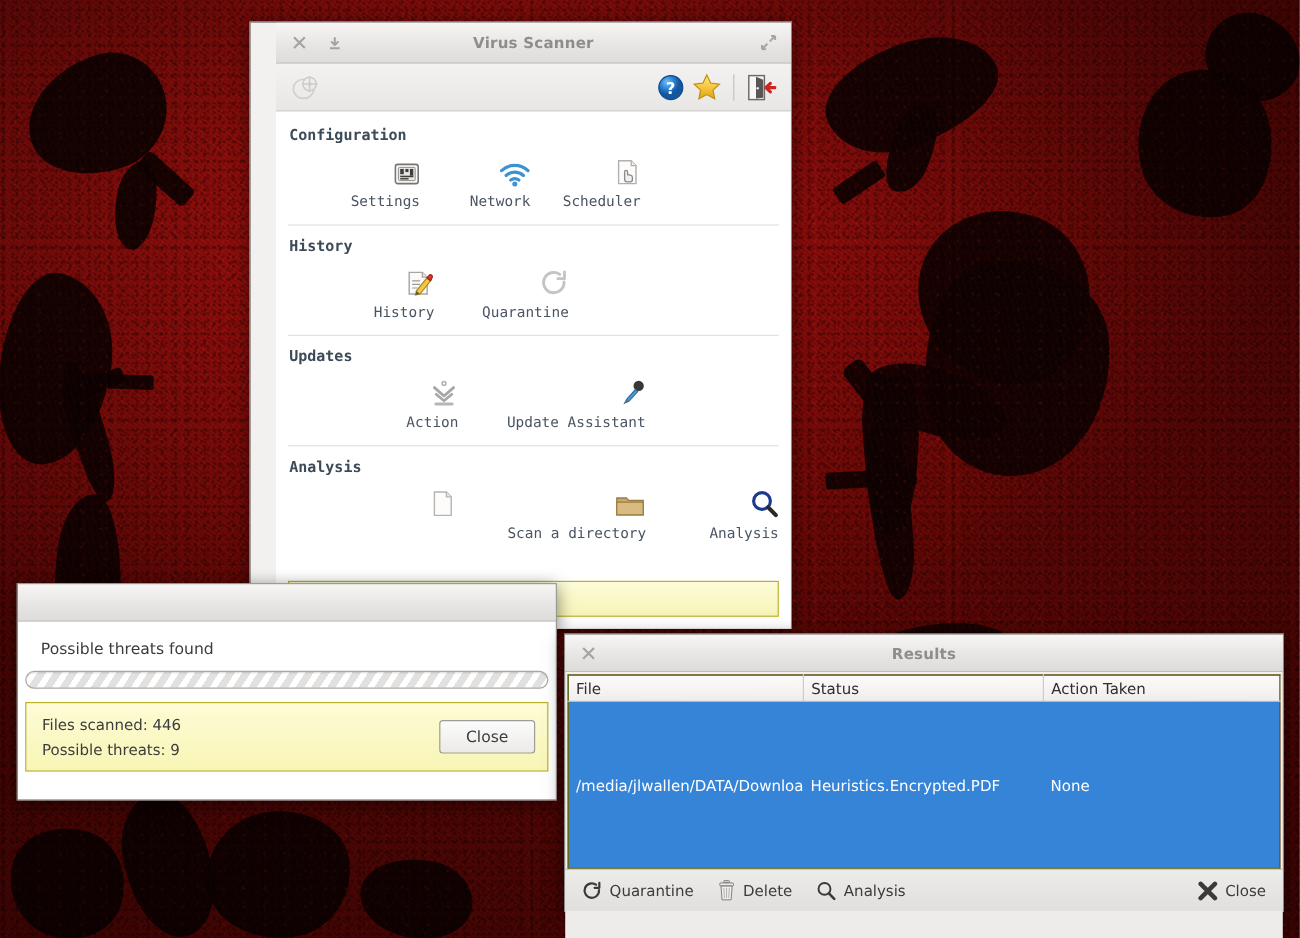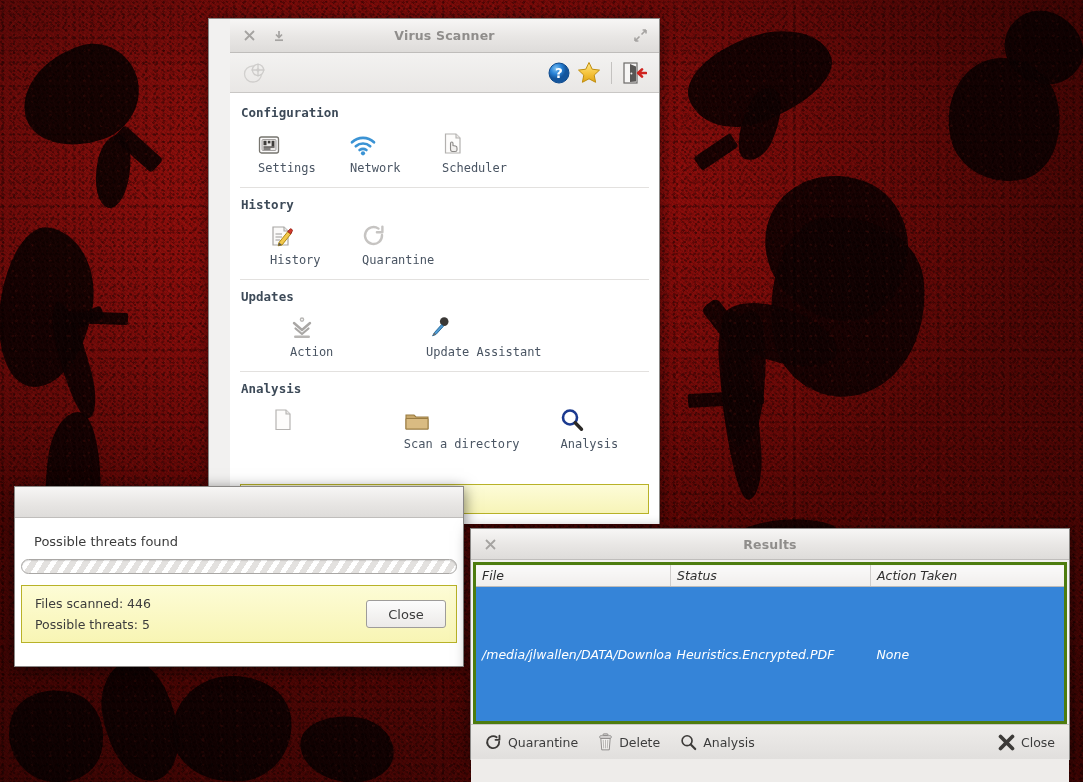--- a/index.html
+++ b/index.html
@@ -120,21 +120,21 @@
   .section-head {
     font-family: "DejaVu Sans Mono", monospace;
     font-size: 12.5px;
     font-weight: bold;
     color: #3d4a58;
     margin: 0 0 4px 1px;
   }
   .section-rule { height: 1px; background: #e3e1df; margin: 6px 0 9px 0; }
   .icon-row { display: flex; align-items: flex-start; padding-left: 18px; }
   .icon-item {
-    display: flex; flex-direction: column; align-items: flex-start;
+    display: flex; flex-direction: column; align-items: flex-end;
     width: 92px; padding: 2px 0 6px 0;
     cursor: default;
   }
   .icon-item.wide { width: 112px; }
   .icon-glyph { height: 30px; display: flex; align-items: flex-end; justify-content: center; margin-bottom: 5px; }
   .icon-label {
     font-family: "DejaVu Sans Mono", monospace;
     font-size: 12px;
     color: #4a5563;
     white-space: nowrap;
@@ -183,26 +183,25 @@
     display: flex; align-items: center; justify-content: center;
     cursor: default;
   }
 
   
   #results-window { left: 470px; top: 528px; width: 600px; height: 232px; }
   #results-window .titlebar { height: 31px; }
   #results-body { padding: 2px 2px 0 2px; height: 164px; }
   #results-table {
     width: 100%; height: 100%;
-    border: 3px solid #4d7c0f;
+    border: 1px solid #4d7c0f;
     background: #be185d;
     font-size: 12.5px;
     border-collapse: collapse;
     table-layout: fixed;
-    font-style: italic;
   }
   #results-table th {
     text-align: left;
     font-weight: normal;
     color: #2e2e2e;
     background: linear-gradient(to bottom, #fbfafa 0%, #f0eeec 100%);
     border-bottom: 1px solid #bdbbb9;
     border-right: 1px solid #cfcdcb;
     padding: 3px 6px;
     height: 21px;
@@ -480,21 +479,21 @@
       <div class="titlebar-title"></div>
     </div>
     <div id="dlg-body">
       <div id="dlg-msg">Possible threats found</div>
       <div id="progress-wrap">
         <div class="progressbar"></div>
       </div>
       <div id="summary-box">
         <div id="summary-lines">
           <div>Files scanned: 446</div>
-          <div>Possible threats: 5</div>
+          <div>Possible threats: 9</div>
         </div>
         <div id="dlg-close-btn">Close</div>
       </div>
     </div>
   </div>
 
   <div class="window" id="results-window">
     <div class="titlebar">
       <div class="tb-btn">
         <svg width="11" height="11" viewBox="0 0 11 11">

